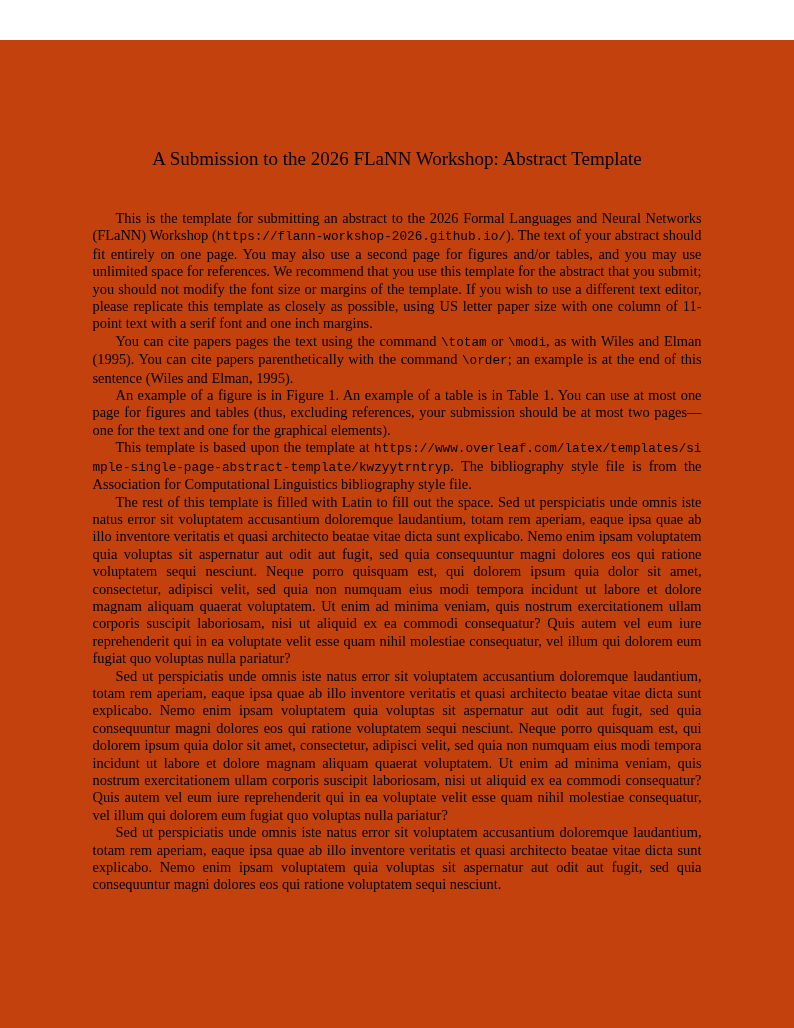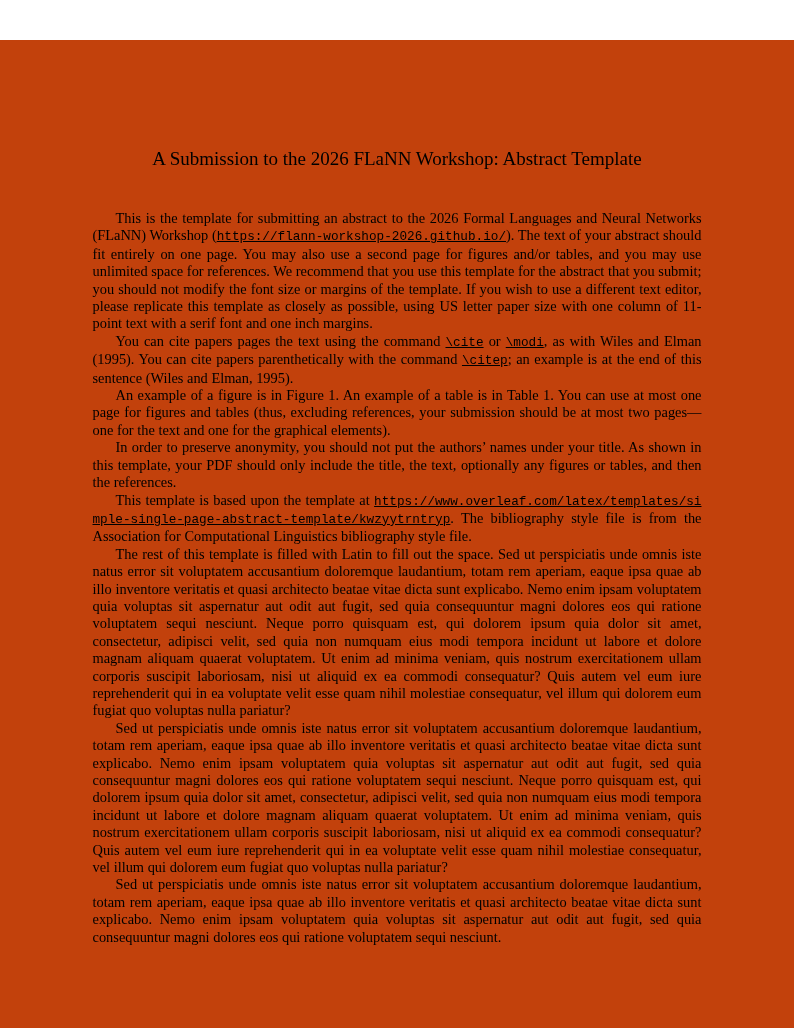--- a/index.html
+++ b/index.html
@@ -36,31 +36,29 @@
   }
   .para {
     margin: 0;
     text-indent: 23px;
   }
   .mono {
     font-family: "Liberation Mono", "DejaVu Sans Mono", monospace;
     font-size: 12.7px;
     overflow-wrap: anywhere;
     word-break: break-all;
-    text-decoration: underline;
   }
 </style>
 </head>
 <body>
 
 <div class="page" style="background: #c2410c; color: rgb(0, 0, 0); margin-top: 40px;">
   <h1 class="paper-title">A Submission to the 2026 FLaNN Workshop: Abstract Template</h1>
   <div class="paper-body" id="paper-body">
       <p class="para"><span>This is the template for submitting an abstract to the 2026 Formal Languages and Neural Networks (FLaNN) Workshop (</span><span class="mono">https://flann-workshop-2026.github.io/</span><span>). The text of your abstract should fit entirely on one page. You may also use a second page for figures and/or tables, and you may use unlimited space for references. We recommend that you use this template for the abstract that you submit; you should not modify the font size or margins of the template. If you wish to use a different text editor, please replicate this template as closely as possible, using US letter paper size with one column of 11-point text with a serif font and one inch margins.</span></p>
-      <p class="para"><span>You can cite papers pages the text using the command </span><span class="mono">\cite</span><span> or </span><span class="mono">\modi</span><span>, as with Wiles and Elman (1995). You can cite papers parenthetically with the command </span><span class="mono">\citep</span><span>; an example is at the end of this sentence (Wiles and Elman, 1995).</span></p>
+      <p class="para"><span>You can cite papers pages the text using the command </span><span class="mono">\totam</span><span> or </span><span class="mono">\modi</span><span>, as with Wiles and Elman (1995). You can cite papers parenthetically with the command </span><span class="mono">\order</span><span>; an example is at the end of this sentence (Wiles and Elman, 1995).</span></p>
       <p class="para"><span>An example of a figure is in Figure 1. An example of a table is in Table 1. You can use at most one page for figures and tables (thus, excluding references, your submission should be at most two pages—one for the text and one for the graphical elements).</span></p>
-      <p class="para"><span>In order to preserve anonymity, you should not put the authors’ names under your title. As shown in this template, your PDF should only include the title, the text, optionally any figures or tables, and then the references.</span></p>
       <p class="para"><span>This template is based upon the template at </span><span class="mono">https://www.overleaf.com/latex/templates/simple-single-page-abstract-template/kwzyytrntryp</span><span>. The bibliography style file is from the Association for Computational Linguistics bibliography style file.</span></p>
       <p class="para"><span>The rest of this template is filled with Latin to fill out the space. Sed ut perspiciatis unde omnis iste natus error sit voluptatem accusantium doloremque laudantium, totam rem aperiam, eaque ipsa quae ab illo inventore veritatis et quasi architecto beatae vitae dicta sunt explicabo. Nemo enim ipsam voluptatem quia voluptas sit aspernatur aut odit aut fugit, sed quia consequuntur magni dolores eos qui ratione voluptatem sequi nesciunt. Neque porro quisquam est, qui dolorem ipsum quia dolor sit amet, consectetur, adipisci velit, sed quia non numquam eius modi tempora incidunt ut labore et dolore magnam aliquam quaerat voluptatem. Ut enim ad minima veniam, quis nostrum exercitationem ullam corporis suscipit laboriosam, nisi ut aliquid ex ea commodi consequatur? Quis autem vel eum iure reprehenderit qui in ea voluptate velit esse quam nihil molestiae consequatur, vel illum qui dolorem eum fugiat quo voluptas nulla pariatur?</span></p>
       <p class="para"><span>Sed ut perspiciatis unde omnis iste natus error sit voluptatem accusantium doloremque laudantium, totam rem aperiam, eaque ipsa quae ab illo inventore veritatis et quasi architecto beatae vitae dicta sunt explicabo. Nemo enim ipsam voluptatem quia voluptas sit aspernatur aut odit aut fugit, sed quia consequuntur magni dolores eos qui ratione voluptatem sequi nesciunt. Neque porro quisquam est, qui dolorem ipsum quia dolor sit amet, consectetur, adipisci velit, sed quia non numquam eius modi tempora incidunt ut labore et dolore magnam aliquam quaerat voluptatem. Ut enim ad minima veniam, quis nostrum exercitationem ullam corporis suscipit laboriosam, nisi ut aliquid ex ea commodi consequatur? Quis autem vel eum iure reprehenderit qui in ea voluptate velit esse quam nihil molestiae consequatur, vel illum qui dolorem eum fugiat quo voluptas nulla pariatur?</span></p>
       <p class="para"><span>Sed ut perspiciatis unde omnis iste natus error sit voluptatem accusantium doloremque laudantium, totam rem aperiam, eaque ipsa quae ab illo inventore veritatis et quasi architecto beatae vitae dicta sunt explicabo. Nemo enim ipsam voluptatem quia voluptas sit aspernatur aut odit aut fugit, sed quia consequuntur magni dolores eos qui ratione voluptatem sequi nesciunt.</span></p>
     </div>
 </div>
 
 </body></html>

